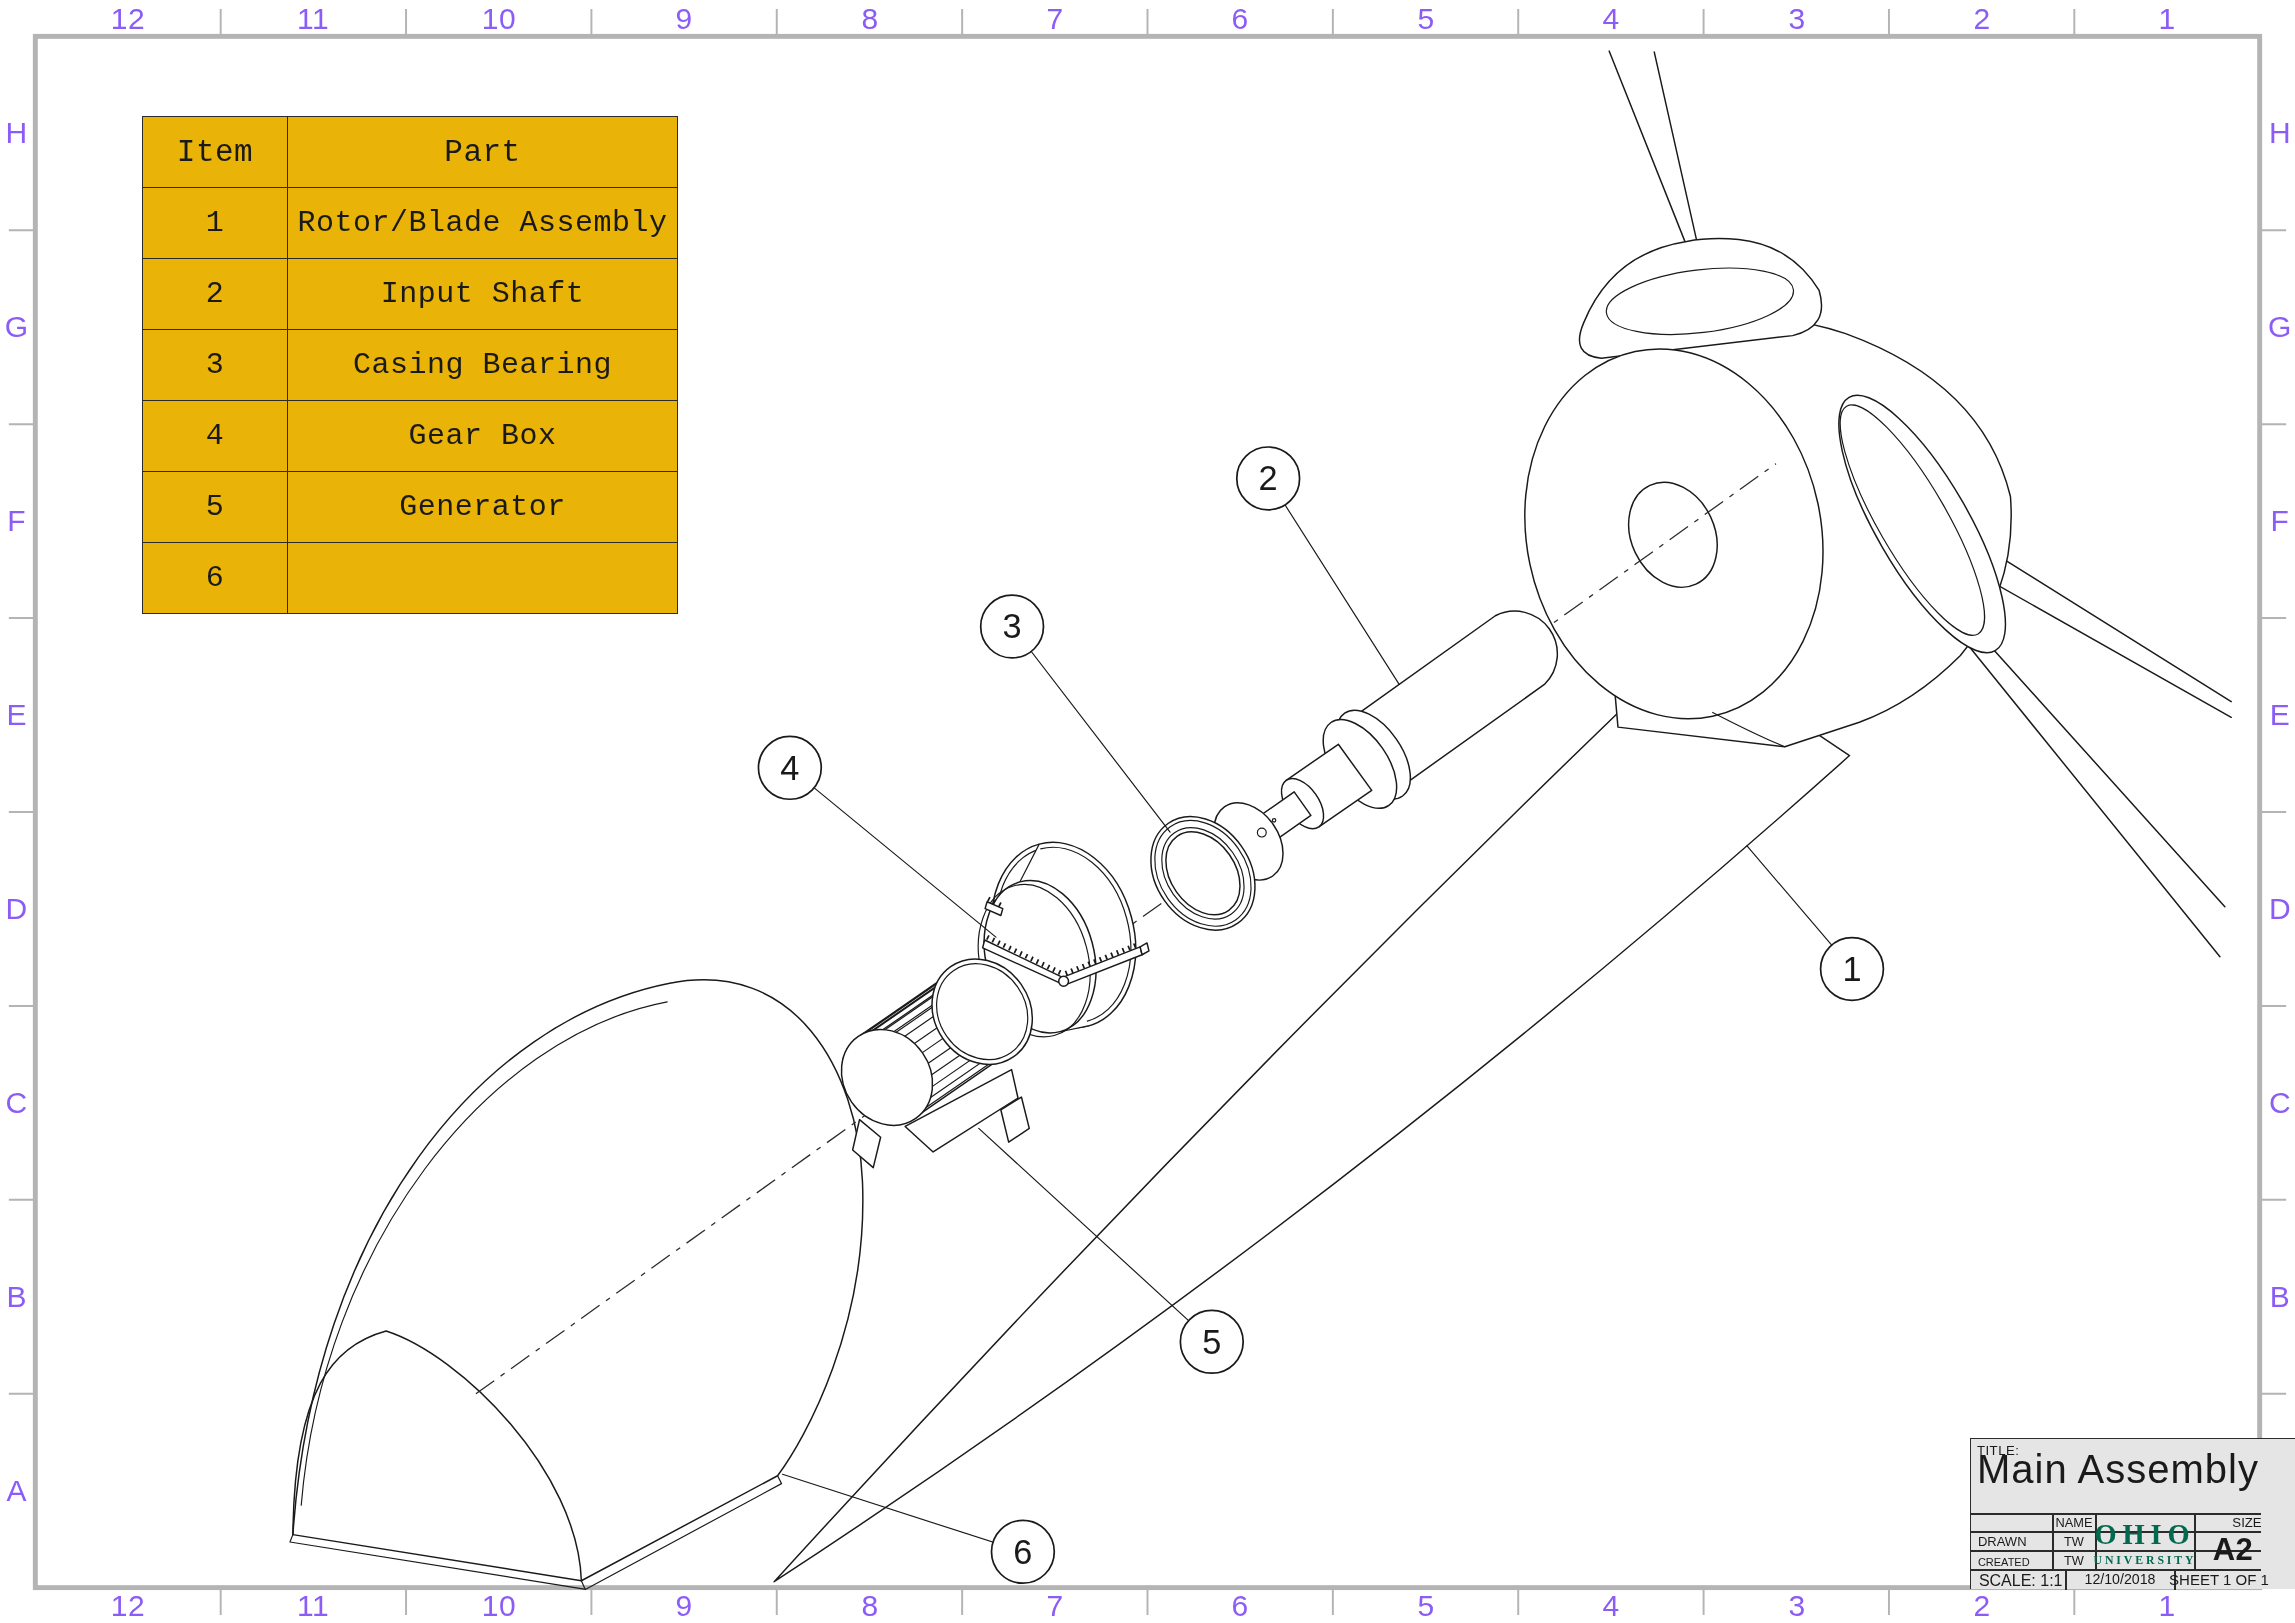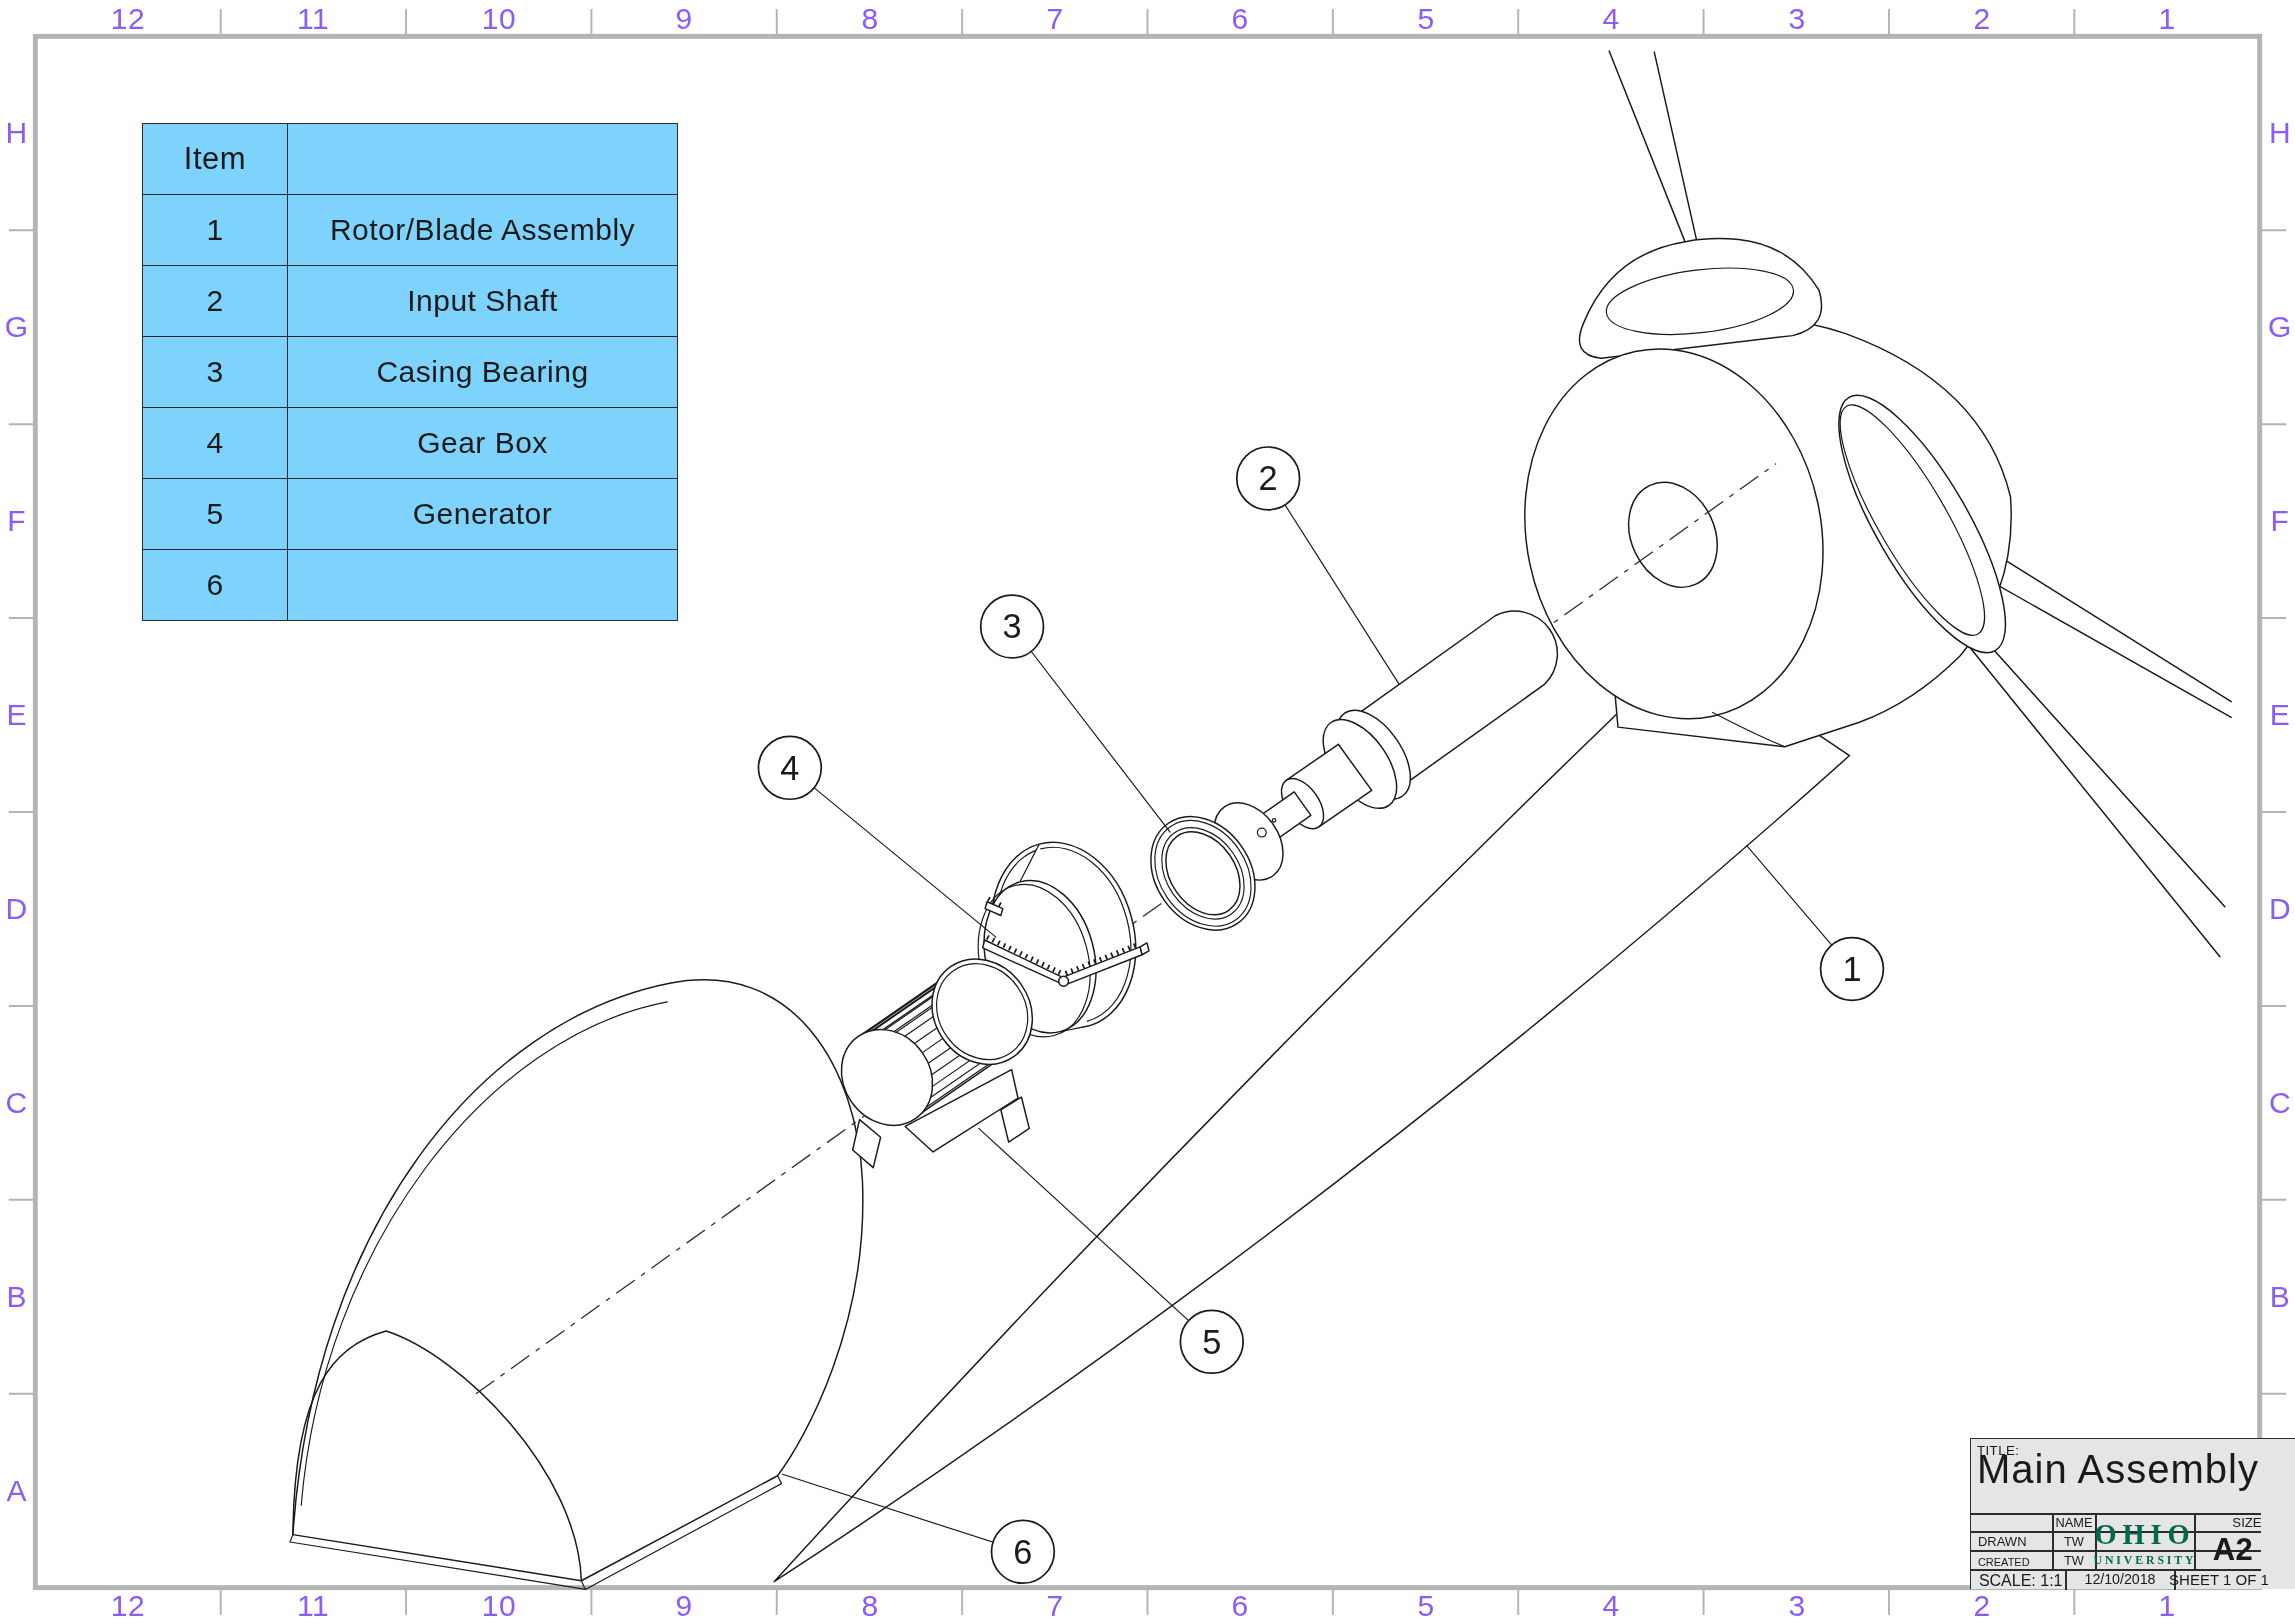--- a/index.html
+++ b/index.html
@@ -10,21 +10,21 @@
   svg .fl{fill:#ffffff;}
   svg .thin{stroke-width:2.4;}
   svg .frame{stroke:#b4b4b4;stroke-width:10;fill:none;}
   svg .tick{stroke:#b4b4b4;stroke-width:4;}
   svg .cl{stroke:#2a2a2a;stroke-width:2.6;stroke-dasharray:46 16 10 16;fill:none;}
   svg .teeth{stroke:#1a1a1a;stroke-width:10;stroke-dasharray:3.5 9;fill:none;}
   svg .balloon{fill:#fff;stroke:#1a1a1a;stroke-width:3.5;}
   svg text.bnum{font-family:"Liberation Sans",sans-serif;font-size:70px;fill:#1a1a1a;text-anchor:middle;}
   .zlabel{position:absolute;transform:translate(-50%,-50%);font-size:30px;color:#8b5cf6;letter-spacing:0.5px;}
   
-  #parts{position:absolute;left:142px;top:123px;width:534px;border:1.5px solid #2b2b2b;background:#7dd3fc;}
+  #parts{position:absolute;left:142px;top:116px;width:534px;border:1.5px solid #2b2b2b;background:#eab308;font-family:Liberation Mono, monospace;}
   #parts .tr{display:flex;height:70px;border-top:1.5px solid #2b2b2b;}
   #parts .tr:first-child{border-top:none;}
   #parts .td{display:flex;align-items:center;justify-content:center;font-size:30px;letter-spacing:0.5px;}
   #parts .item{width:144px;border-right:1.5px solid #2b2b2b;}
   #parts .part{flex:1;}
   #parts .head .td{font-size:31px;}
   
   #tblock{position:absolute;left:1970px;top:1438px;width:290px;height:150px;border-left:1.5px solid #2b2b2b;border-top:1.5px solid #2b2b2b;background:#e5e5e5;font-size:13.7px;padding-left:40px;}
   #tblock .abs{position:absolute;}
   .tb-line{position:absolute;background:#2b2b2b;}
@@ -217,20 +217,21 @@
       <div class="zlabel" style="left: 2280px; top: 1103px;">C</div>
       <div class="zlabel" style="left: 16.7px; top: 1297px;">B</div>
       <div class="zlabel" style="left: 2280px; top: 1297px;">B</div>
       <div class="zlabel" style="left: 16.7px; top: 1491px;">A</div>
       <div class="zlabel" style="left: 2280px; top: 1491px;">A</div>
     </div>
 
   <div id="parts">
     <div class="tr head">
       <div class="td item">Item</div>
+      <div class="td part">Part</div>
     </div>
 
     <div class="tr">
       <div class="td item">1</div>
       <div class="td part">Rotor/Blade Assembly</div>
     </div>
 
     <div class="tr">
       <div class="td item">2</div>
       <div class="td part">Input Shaft</div>

